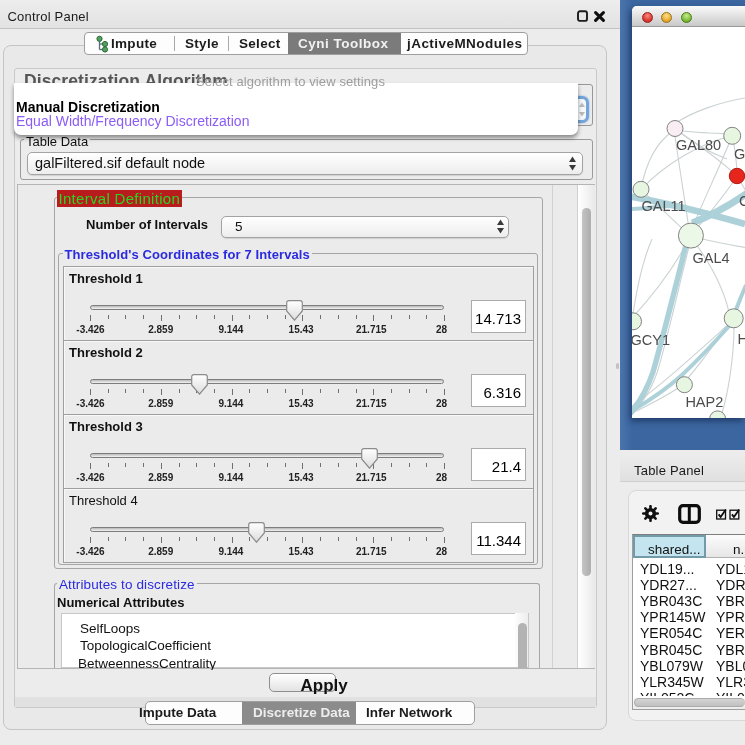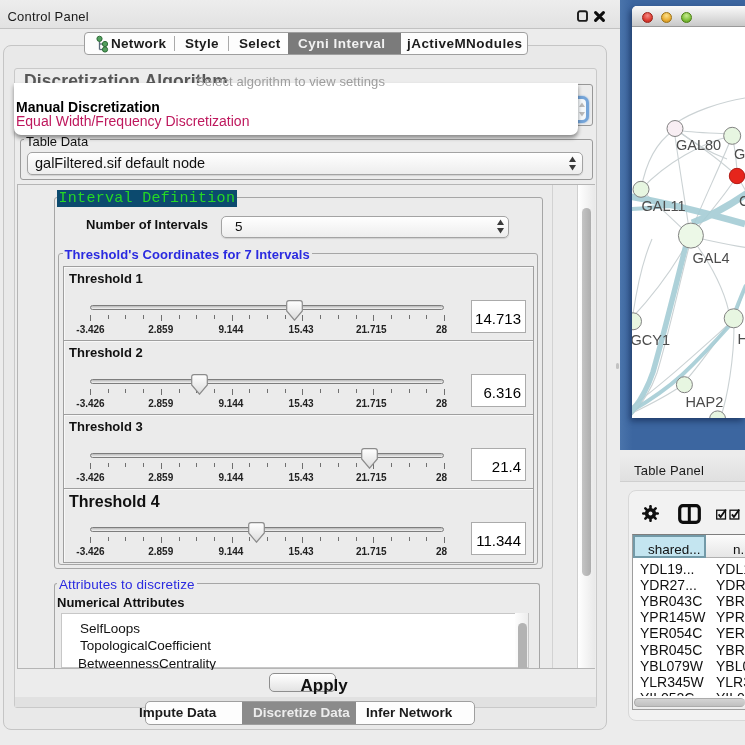--- a/index.html
+++ b/index.html
@@ -26,27 +26,27 @@
 
 <div class="abs" style="left:84px;top:32px;width:444px;height:23px;background:#fdfdfd;border:1px solid #9f9f9f;border-radius:4px;"></div>
 <svg class="abs" style="left:96px;top:35px;" width="13" height="18" viewBox="0 0 13 18">
   <line x1="3.5" y1="4" x2="3.5" y2="14.5" stroke="#5a6b7a" stroke-width="1.3"></line>
   <line x1="3.5" y1="9" x2="8.5" y2="9" stroke="#5a6b7a" stroke-width="1.3"></line>
   <line x1="3.5" y1="14.5" x2="8.5" y2="14.5" stroke="#5a6b7a" stroke-width="1.3"></line>
   <circle cx="3.5" cy="3.8" r="2.6" fill="#53a05e" stroke="#2e6b38" stroke-width="1"></circle>
   <circle cx="9" cy="9" r="2.6" fill="#53a05e" stroke="#2e6b38" stroke-width="1"></circle>
   <circle cx="9" cy="14.5" r="2.6" fill="#53a05e" stroke="#2e6b38" stroke-width="1"></circle>
 </svg>
-<div class="abs" style="left:111px;top:36px;font-size:13.5px;font-weight:bold;letter-spacing:0.3px;color:#1c1c1c;">Network</div>
+<div class="abs" style="left:111px;top:36px;font-size:13.5px;font-weight:bold;letter-spacing:0.3px;color:#1c1c1c;">Impute</div>
 <div class="abs" style="left:174px;top:36px;width:1px;height:15px;background:#aaa;"></div>
 <div class="abs" style="left:185px;top:36px;font-size:13.5px;font-weight:bold;letter-spacing:0.3px;color:#1c1c1c;">Style</div>
 <div class="abs" style="left:228px;top:36px;width:1px;height:15px;background:#aaa;"></div>
 <div class="abs" style="left:239px;top:36px;font-size:13.5px;font-weight:bold;letter-spacing:0.3px;color:#1c1c1c;">Select</div>
 <div class="abs" style="left:288px;top:33px;width:113px;height:21px;background:#7b7b7b;"></div>
-<div class="abs" style="left:298px;top:36px;font-size:13.5px;font-weight:bold;letter-spacing:0.5px;color:#f2f2f2;">Cyni Interval</div>
+<div class="abs" style="left:298px;top:36px;font-size:13.5px;font-weight:bold;letter-spacing:0.5px;color:#f2f2f2;">Cyni Toolbox</div>
 <div class="abs" style="left:407px;top:36px;font-size:13.5px;font-weight:bold;letter-spacing:0.45px;color:#1c1c1c;">jActiveMNodules</div>
 
 <div class="abs" style="left:24px;top:71px;font-size:17.5px;font-weight:bold;letter-spacing:0.1px;color:#575757;">Discretization Algorithm</div>
 <div class="abs" style="left:25px;top:84px;width:568px;height:42px;border:1px solid #979797;border-radius:3px;"></div>
 
 <div class="abs" style="left:566px;top:96px;width:23px;height:27px;border:3px solid #74a4d8;border-radius:7px;background:#f4f8fb;box-shadow:0 0 2px #74a4d8;"></div>
 <svg class="abs" style="left:578px;top:102px;" width="8" height="15" viewBox="0 0 8 15">
     <path d="M4 0.5 L7 5 L1 5 Z" fill="#b9b9b9"></path>
     <path d="M4 14.5 L7 10 L1 10 Z" fill="#b9b9b9"></path>
   </svg>
@@ -59,21 +59,21 @@
     <path d="M4.5 0.5 L8 6 L1 6 Z" fill="#3a3a3a"></path>
     <path d="M4.5 14.5 L8 9 L1 9 Z" fill="#3a3a3a"></path>
   </svg>
 
 <div class="abs" style="left:17px;top:184px;width:578px;height:485px;border:1px solid #b5b5b5;background:#ebebeb;"></div>
 
 <div class="abs" style="left:577px;top:185px;width:18px;height:483px;background:linear-gradient(90deg,#ffffff,#e9e9e9);border-left:1px solid #cfcfcf;"></div>
 <div class="abs" style="left:582px;top:208px;width:9px;height:368px;background:linear-gradient(90deg,#c4c4c4,#adadad);border-radius:5px;"></div>
 
 <div class="abs" style="left:54px;top:197px;width:489px;height:372px;border:1px solid #a6a6a6;border-radius:3px;"></div>
-<div class="abs" style="left:56.5px;top:190px;background:#0c4a6e;padding:0 2px;font-size:15px;letter-spacing:0.3px;color:#25d825;font-family:Liberation Mono, monospace;">Interval Definition</div>
+<div class="abs" style="left:56.5px;top:190px;background:#b91c1c;padding:0 2px;font-size:15px;letter-spacing:0.3px;color:#25d825;">Interval Definition</div>
 
 <div class="abs" style="left:86px;top:217px;font-size:13px;font-weight:bold;color:#111;">Number of Intervals</div>
 <div class="abs" style="left:221px;top:216px;width:288px;height:22px;background:linear-gradient(#ffffff,#ededed);border:1px solid #a3a3a3;border-radius:5px;box-shadow:0 1px 1px rgba(0,0,0,0.12);"></div>
 <div class="abs" style="left:235px;top:219px;font-size:13.5px;color:#111;">5</div>
 <svg class="abs" style="left:496px;top:219px;" width="9" height="15" viewBox="0 0 9 15">
     <path d="M4.5 0.5 L8 6 L1 6 Z" fill="#3a3a3a"></path>
     <path d="M4.5 14.5 L8 9 L1 9 Z" fill="#3a3a3a"></path>
   </svg>
 
 <div class="abs" style="left:58px;top:253px;width:480px;height:312px;border:1px solid #a6a6a6;border-radius:3px;"></div>
@@ -198,21 +198,21 @@
    <defs>
         <linearGradient id="tg2" x1="0" y1="0" x2="0" y2="1">
           <stop offset="0" stop-color="#ffffff"></stop>
           <stop offset="1" stop-color="#dcdcdc"></stop>
         </linearGradient>
       </defs>
     </svg>
     <div class="abs" style="left:471px;top:448px;width:55px;height:33px;background:#fff;border:1px solid #ababab;"></div>
     <div class="abs" style="left:471px;top:458px;width:50px;text-align:right;font-size:15px;color:#000;">21.4</div>
     <div class="abs" style="left:63px;top:488px;width:471px;height:75px;border:1px solid #9f9f9f;box-shadow:inset 1px 1px 0 #f8f8f8;"></div>
-    <div class="abs" style="left:69px;top:493px;font-size:16px;font-weight:bold;color:#111;">Threshold 4</div>
+    <div class="abs" style="left:69px;top:493px;font-size:13px;font-weight:normal;color:#111;">Threshold 4</div>
     <div class="abs" style="left:90px;top:527px;width:354px;height:5px;border:1px solid #7d7d7d;border-radius:3px;background:linear-gradient(#b9b9b9,#f3f3f3);"></div>
     <div class="abs" style="left:90.0px;top:537px;width:1px;height:6px;background:#6f6f6f;"></div>
     <div class="abs" style="left:107.7px;top:537px;width:1px;height:4px;background:#6f6f6f;"></div>
     <div class="abs" style="left:125.4px;top:537px;width:1px;height:4px;background:#6f6f6f;"></div>
     <div class="abs" style="left:143.1px;top:537px;width:1px;height:4px;background:#6f6f6f;"></div>
     <div class="abs" style="left:160.8px;top:537px;width:1px;height:6px;background:#6f6f6f;"></div>
     <div class="abs" style="left:178.5px;top:537px;width:1px;height:4px;background:#6f6f6f;"></div>
     <div class="abs" style="left:196.2px;top:537px;width:1px;height:4px;background:#6f6f6f;"></div>
     <div class="abs" style="left:213.9px;top:537px;width:1px;height:4px;background:#6f6f6f;"></div>
     <div class="abs" style="left:231.6px;top:537px;width:1px;height:6px;background:#6f6f6f;"></div>
@@ -267,21 +267,21 @@
 <div class="abs" style="left:139px;top:705px;font-size:13.5px;font-weight:bold;color:#1c1c1c;">Impute Data</div>
 <div class="abs" style="left:242px;top:702px;width:114px;height:22px;background:#8b8b8b;"></div>
 <div class="abs" style="left:253px;top:705px;font-size:13.5px;font-weight:bold;color:#ededed;">Discretize Data</div>
 <div class="abs" style="left:366px;top:705px;font-size:13.5px;font-weight:bold;color:#1c1c1c;">Infer Network</div>
 
 <div class="abs" style="left:616px;top:363px;width:3px;height:6px;border-radius:1.5px;background:#c2c2c2;"></div>
 
 <div class="abs" style="left:14px;top:83px;width:564px;height:52px;background:#ffffff;border-radius:0 0 7px 7px;box-shadow:0 3px 4px rgba(0,0,0,0.42);z-index:50;"></div>
 <div class="abs" style="left:196px;top:74px;font-size:13px;letter-spacing:0.1px;color:#9d9d9d;z-index:51;">Select algorithm to view settings</div>
 <div class="abs" style="left:16px;top:99px;font-size:14px;font-weight:bold;color:#000;z-index:51;">Manual Discretization</div>
-<div class="abs" style="left:16px;top:113px;font-size:14px;color:#be185d;z-index:51;">Equal Width/Frequency Discretization</div>
+<div class="abs" style="left:16px;top:113px;font-size:14px;color:#8b5cf6;z-index:51;">Equal Width/Frequency Discretization</div>
 
 <div class="abs" style="left:620px;top:0;width:125px;height:450px;background:linear-gradient(90deg,#4a74ab,#3c66a0 10%,#3c66a0);"></div>
 
 <div class="abs" style="left:632px;top:6px;width:113px;height:412px;background:#ffffff;border-top-left-radius:5px;box-shadow:-2px 3px 6px rgba(10,25,60,0.55);"></div>
 <div class="abs" style="left:632px;top:6px;width:113px;height:21px;background:linear-gradient(#fafafa,#c9c9c9);border-bottom:1px solid #9a9a9a;border-top-left-radius:5px;"></div>
 
 <div class="abs" style="left:642px;top:11.5px;width:11px;height:11px;border-radius:50%;background:radial-gradient(circle at 50% 30%,#f48b85,#dd3c32 60%,#b02318);border:0.5px solid #9a2018;"></div>
 <div class="abs" style="left:661px;top:11.5px;width:11px;height:11px;border-radius:50%;background:radial-gradient(circle at 50% 30%,#fbe08a,#e9ad33 60%,#c07f16);border:0.5px solid #9a7214;"></div>
 <div class="abs" style="left:681px;top:11.5px;width:11px;height:11px;border-radius:50%;background:radial-gradient(circle at 50% 30%,#c8eb8f,#7fc03c 60%,#549114);border:0.5px solid #4a7d12;"></div>
 

